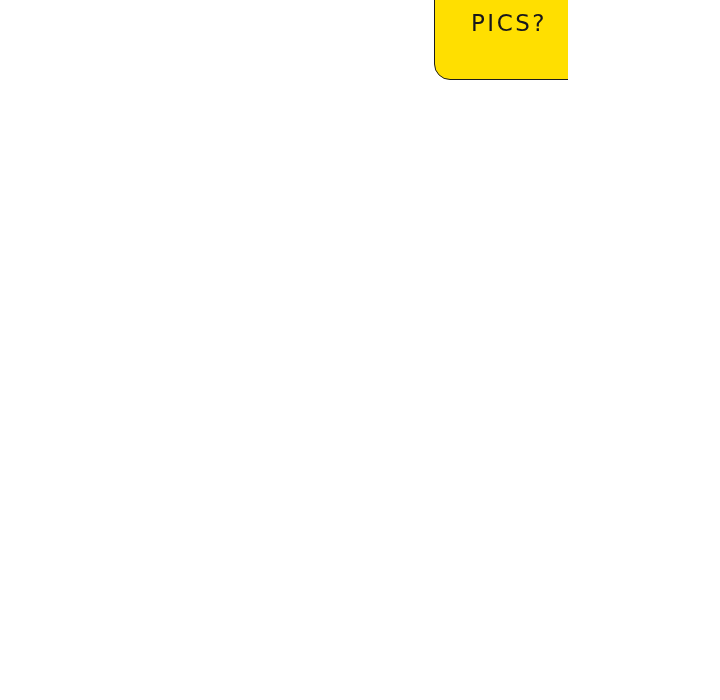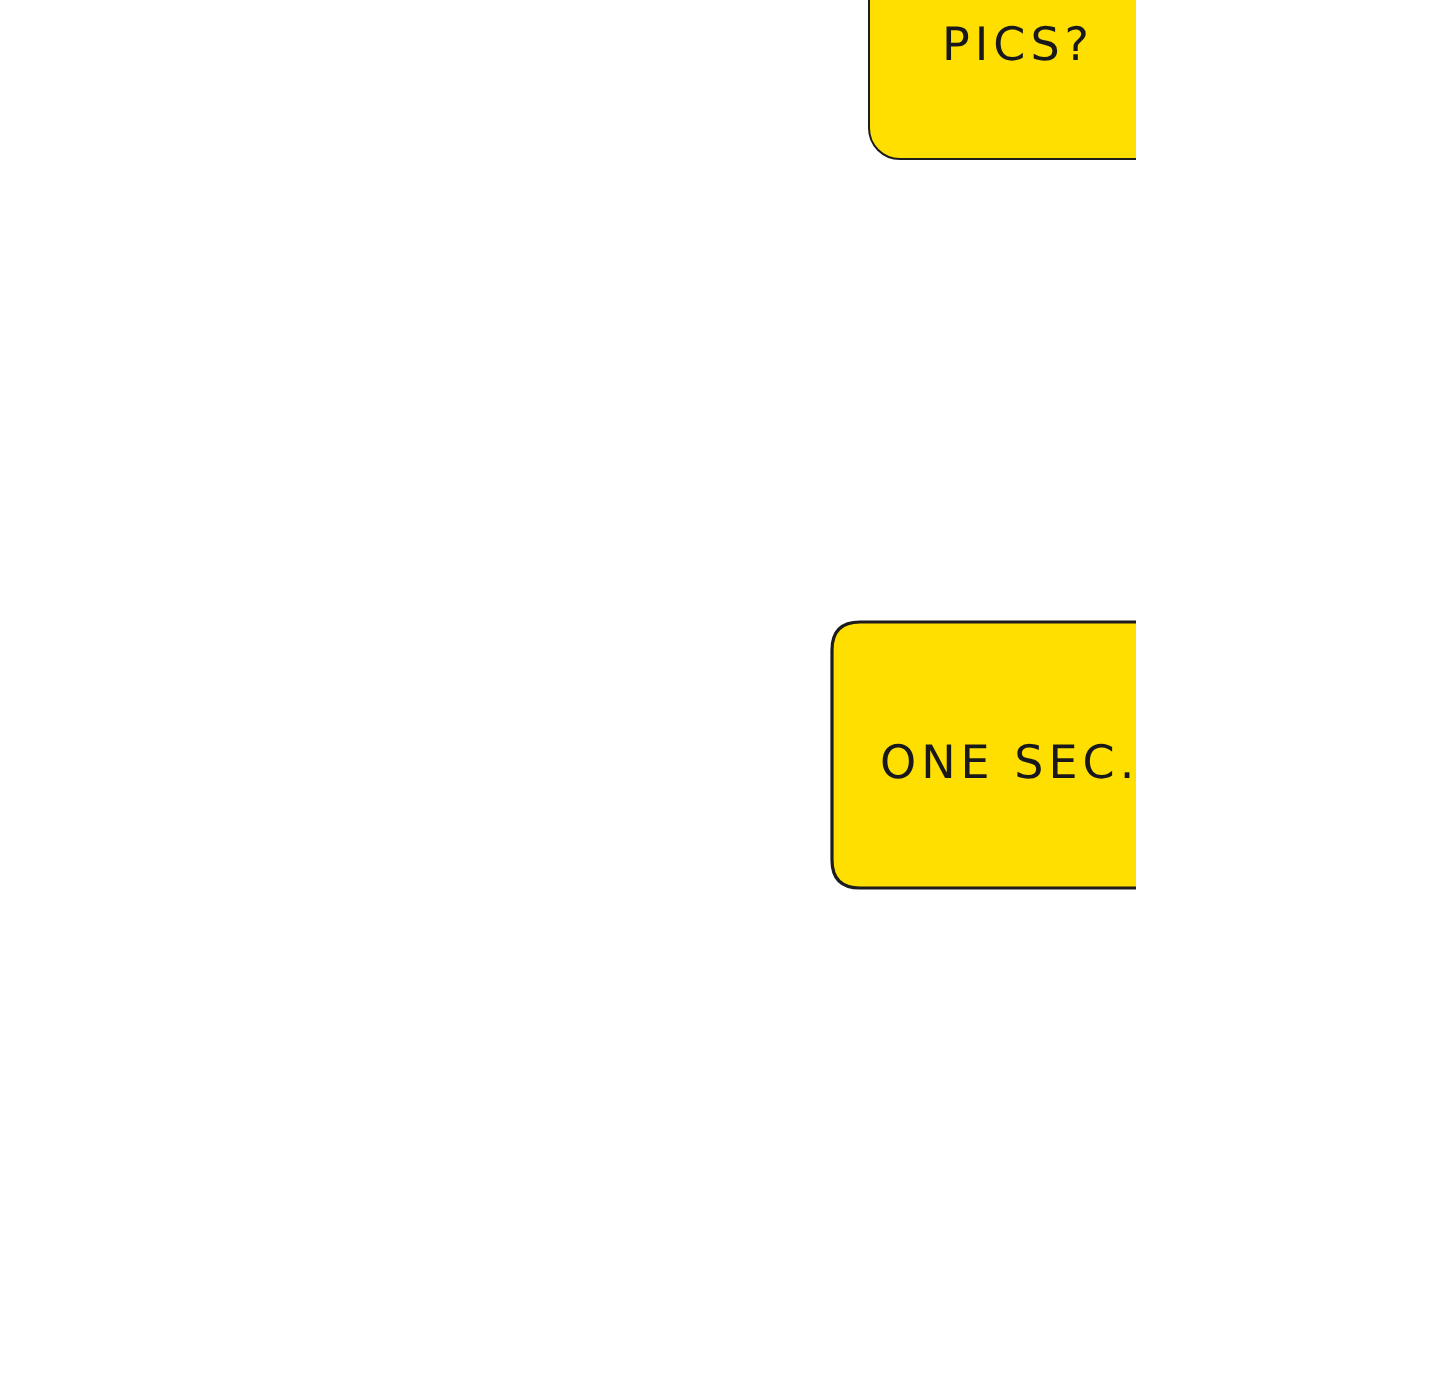--- a/index.html
+++ b/index.html
@@ -47,30 +47,14 @@
 <body>
 
 <div class="panel">
 
   <div class="bubble">
     <div class="bubble-rect" style="left:434px; top:-33px; width:235px; height:113px;"></div>
     <span class="bubble-text" style="left:471px; top:9px;">PICS?</span>
   </div>
 
 
-  <div class="bubble" style="left:415px; top:303px;">
-    <svg width="278" height="146" viewBox="0 0 278 146" aria-hidden="true">
-      <path class="bubble-shape" d="M 15,8
-               H 241
-               C 251,7 263,5 273,2
-               C 266,10 257,18 253,30
-               V 127
-               Q 253,141 239,141
-               H 15
-               Q 1,141 1,127
-               V 22
-               Q 1,8 15,8
-               Z"></path>
-    </svg>
-    <span class="bubble-text" style="left:25px; top:65px;">ONE SEC.</span>
-  </div>
 
 </div>
 
 </body></html>

